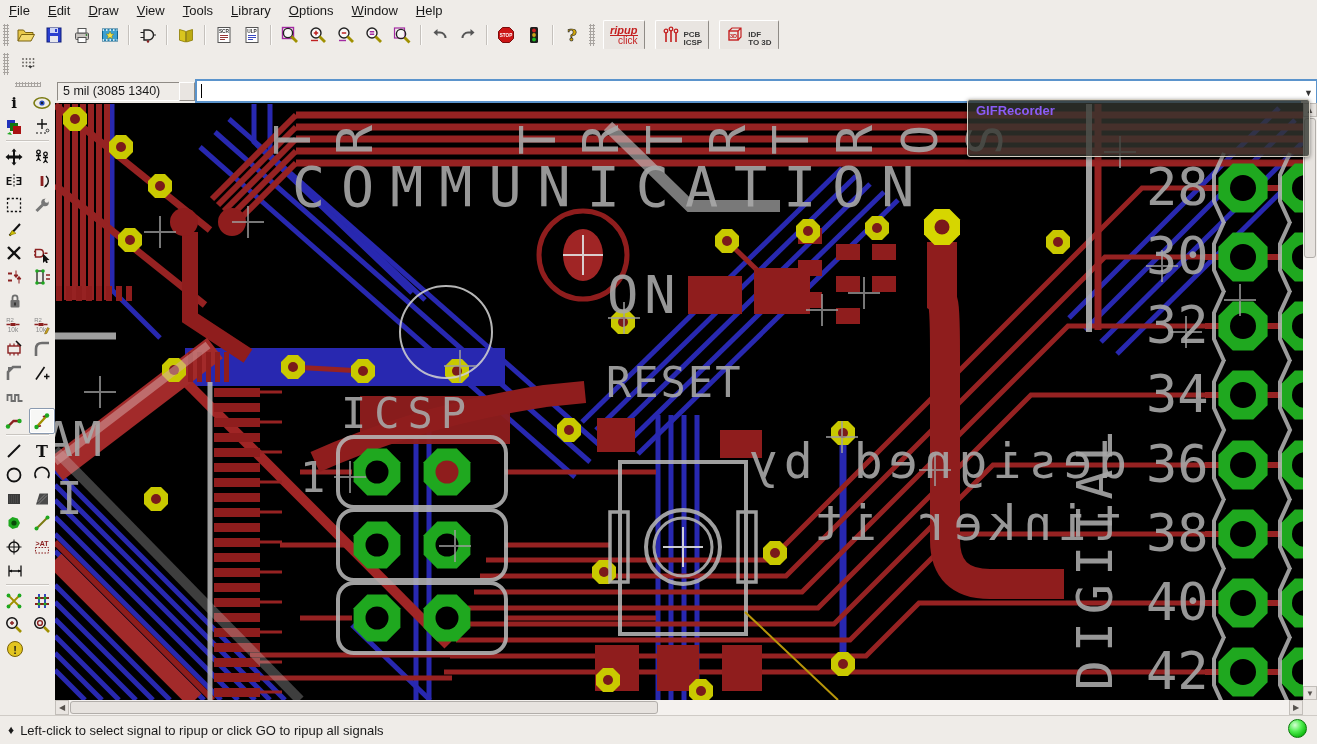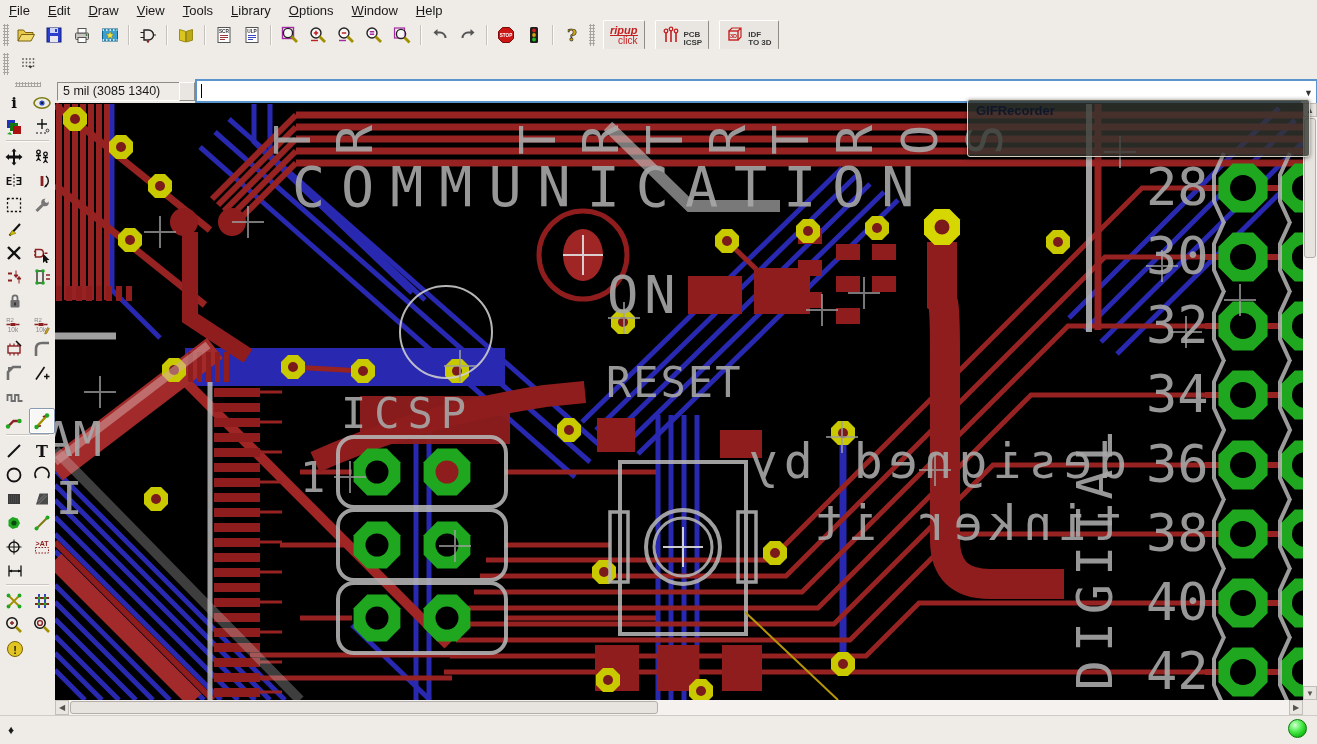--- a/index.html
+++ b/index.html
@@ -42,21 +42,21 @@
   #caret{width:1px;height:14px;background:#000;margin-left:4px;}
   #combo-arrow{position:absolute;left:1246px;top:0px;width:15px;height:24px;background:#fff;border:2px solid #5b94cc;border-left:none;
                display:flex;align-items:center;justify-content:center;font-size:9px;color:#333;}
   
   #canvas{position:absolute;left:55px;top:103px;width:1248px;height:597px;background:#000;overflow:hidden;}
   .st{font-family:"DejaVu Sans Mono","Liberation Mono",monospace;fill:#a8a8a8;opacity:.9;}
   
   #notification{position:absolute;left:967px;top:99px;width:343px;height:58px;z-index:30;
     background:rgba(50,52,46,.8);border:1px solid #d5d0c4;border-radius:3px;box-shadow:0 1px 4px rgba(0,0,0,.45);
     padding:3px 8px;box-sizing:border-box;color:#cfdde8;font-size:12px;line-height:15px;}
-  #notification .ntitle{font-weight:bold;font-size:13px;color:#0f172a;margin-bottom:1px;}
+  #notification .ntitle{font-weight:bold;font-size:13px;color:#8b5cf6;margin-bottom:1px;}
   
   #vscroll{position:absolute;left:1303px;top:103px;width:14px;height:597px;background:#f4f1ee;}
   #hscroll{position:absolute;left:55px;top:700px;width:1248px;height:15px;background:#f4f1ee;}
   .sbtn{position:absolute;background:#e9e5e1;color:#55514d;display:flex;align-items:center;justify-content:center;font-size:8px;border:1px solid #c2beb9;box-sizing:border-box;}
   .sthumb{position:absolute;background:#e7e3df;border:1px solid #b2aeaa;border-radius:3px;box-sizing:border-box;}
   #corner{position:absolute;left:1303px;top:700px;width:14px;height:15px;background:#efece8;}
   
   #statusbar{position:absolute;left:0;top:715px;width:1317px;height:29px;background:#efece8;border-top:1px solid #cfcbc6;
              display:flex;align-items:center;padding-left:8px;box-sizing:border-box;}
   #statusbar .bullet{margin-right:6px;font-size:12px;}
@@ -968,15 +968,16 @@
   </div>
   <div id="hscroll">
     <div class="sbtn" style="left:0;top:0;width:14px;height:15px;">◀</div>
     <div class="sthumb" style="left:15px;top:1px;width:588px;height:13px;"></div>
     <div class="sbtn" style="left:1234px;top:0;width:14px;height:15px;">▶</div>
   </div>
   <div id="corner"></div>
 
   <div id="statusbar">
     <span class="bullet">♦</span>
+    <span>Left-click to select signal to ripup or click GO to ripup all signals</span>
   </div>
   <div id="indicator"></div>
 </div>
 
 </body></html>

